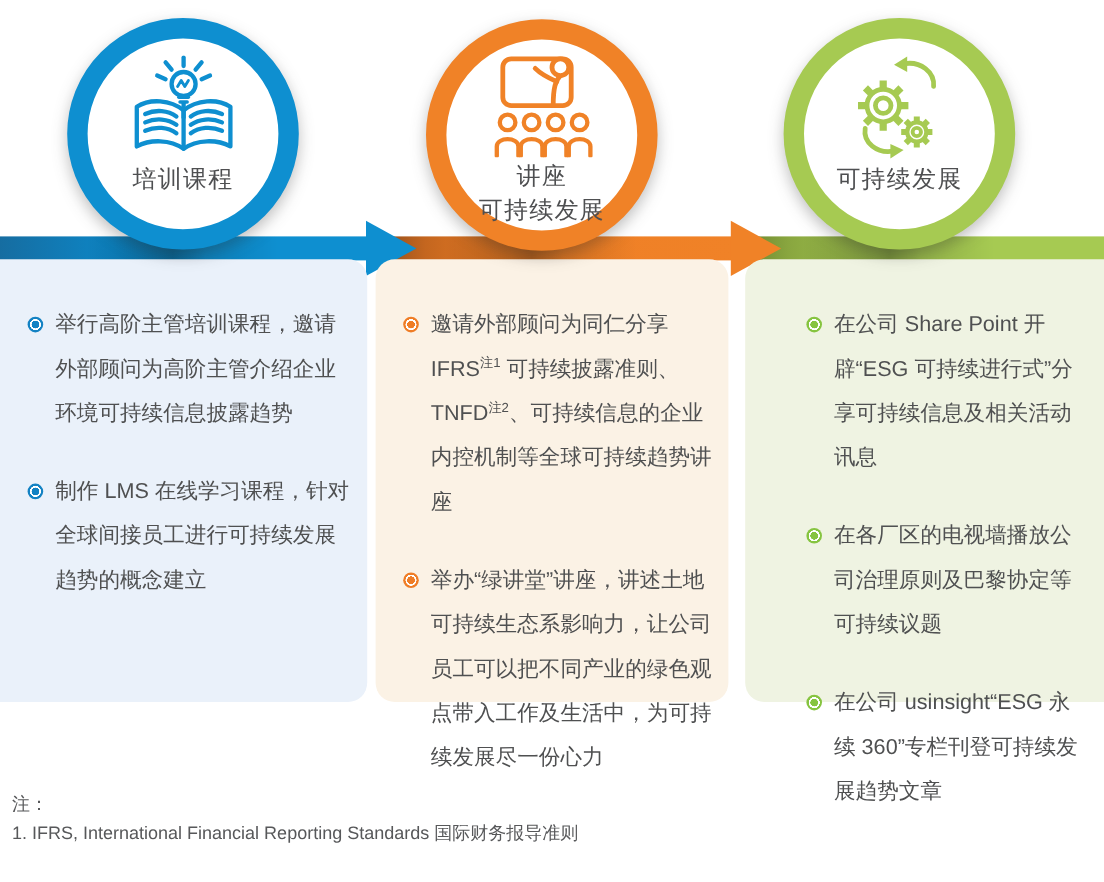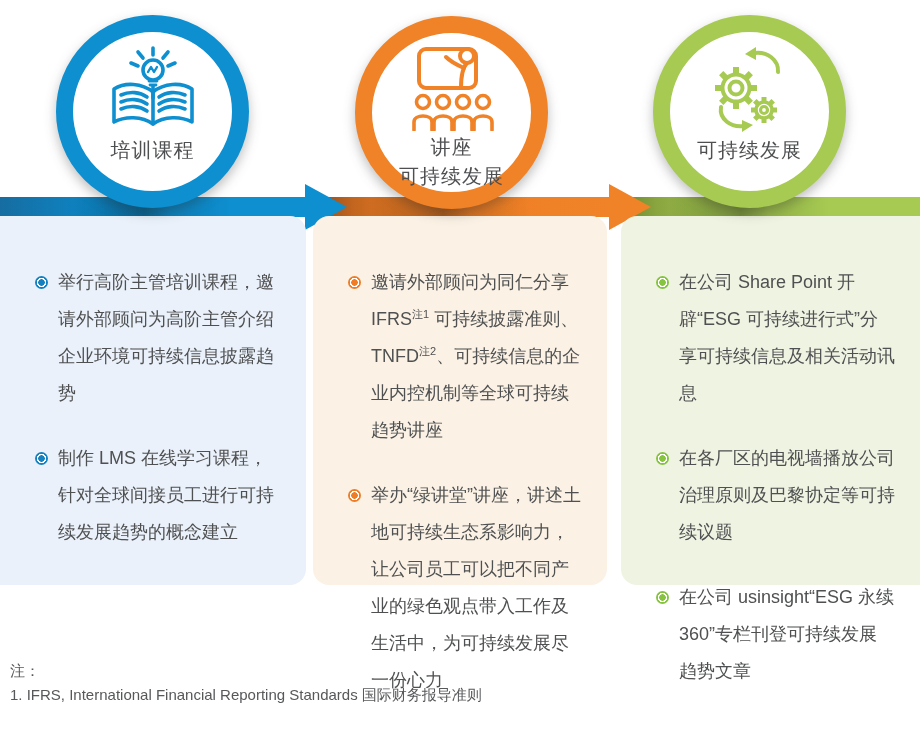--- a/index.html
+++ b/index.html
@@ -33,22 +33,22 @@
   .c3{left:653px;top:15px;border:17px solid var(--green);}
   .circle svg{flex:none;}
   .c1 svg,.c3 svg{margin-top:14px;}
   .c2 svg{margin-top:12px;}
   .ctitle{font-size:20px;line-height:29px;color:var(--title);text-align:center;font-weight:500;margin-top:2px;letter-spacing:1px;}
 
   
   .box{position:absolute;top:216px;height:369px;box-sizing:border-box;}
   .box1{left:0;width:306px;background:var(--box-blue);border-radius:0 16px 16px 0;}
   .box2{left:313px;width:294px;background:var(--box-orange);border-radius:16px;}
-  .box3{left:621px;width:299px;background:var(--box-green);border-radius:16px 0 0 16px;}
-  .box ul{list-style:none;margin:12px;padding:36px 13px 0 23px;}
+  .box3{left:621px;width:299px;background:var(--box-green);border-radius:16px 0 0 16px;padding-left:28px;}
+  .box ul{list-style:none;margin:0;padding:36px 13px 0 23px;}
   .box li{display:flex;gap:10px;margin-bottom:28px;}
   .box li p{margin:0;font-size:18px;line-height:37px;color:var(--text);}
   sup{font-size:11px;line-height:0;}
   .bullet{flex:none;width:13px;height:13px;border-radius:50%;margin-top:12px;}
   .b-blue{background:radial-gradient(circle,#1382c3 0 3.1px,#fff 3.3px 4.5px,#1382c3 4.7px 100%);}
   .b-orange{background:radial-gradient(circle,#ef7d26 0 3.1px,#fff 3.3px 4.5px,#ef7d26 4.7px 100%);}
   .b-green{background:radial-gradient(circle,#86c440 0 3.1px,#fff 3.3px 4.5px,#86c440 4.7px 100%);}
 
   
   .notes{position:absolute;left:10px;top:659px;font-size:15px;line-height:23.5px;color:var(--note);}

